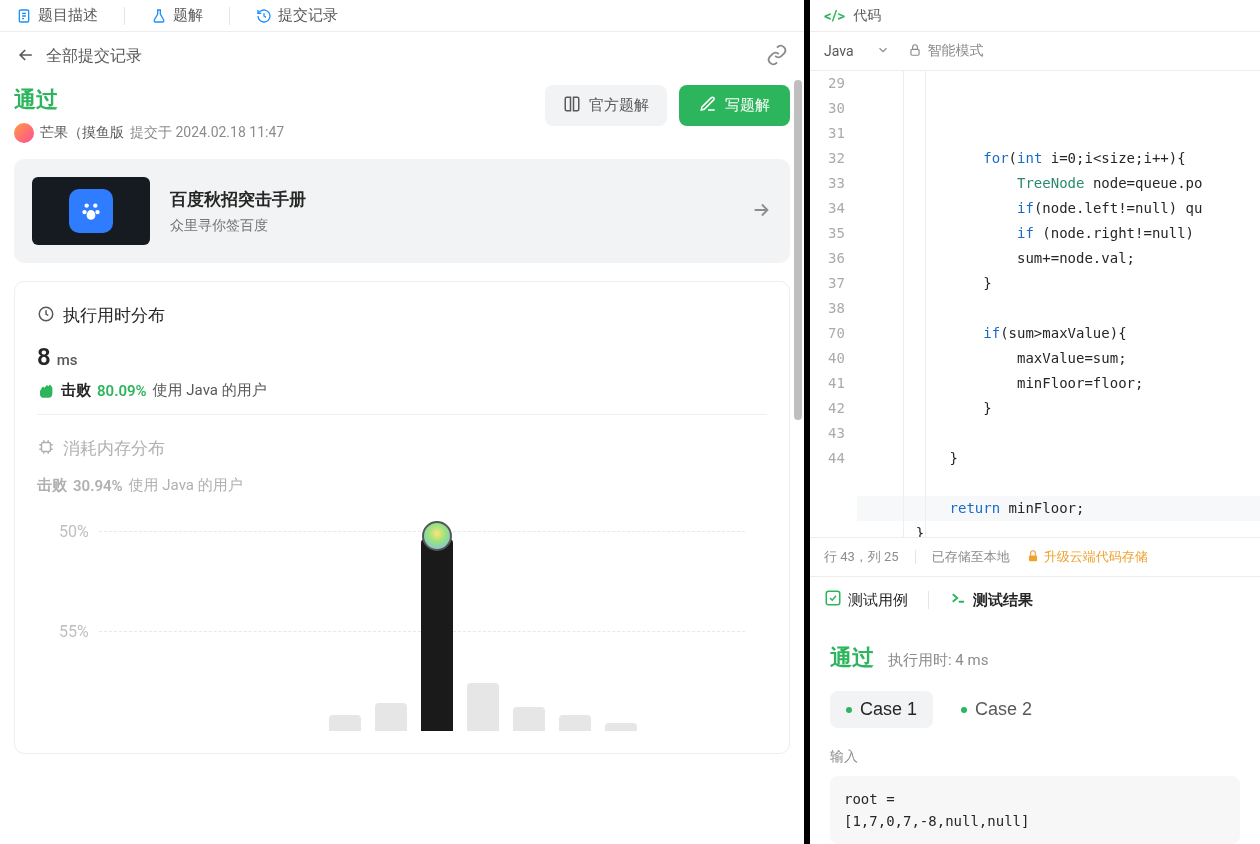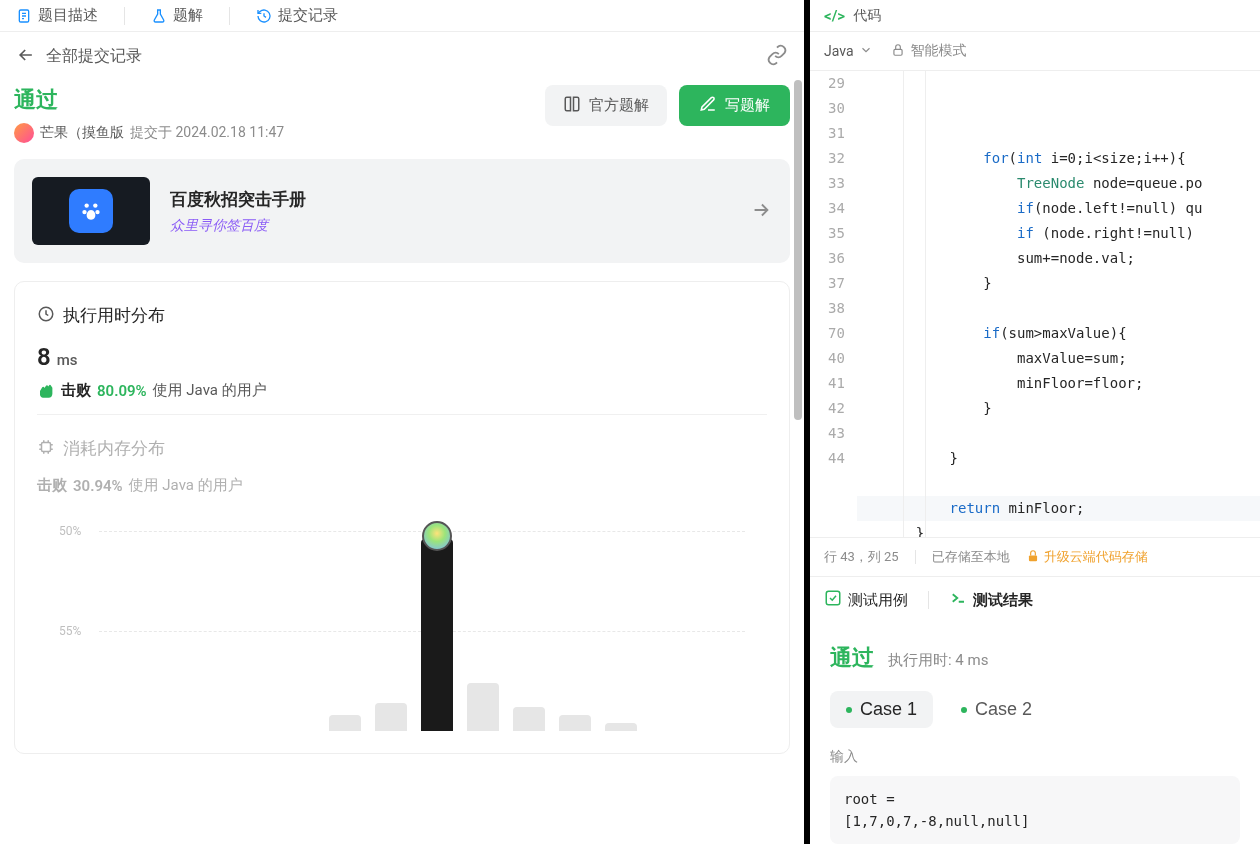--- a/index.html
+++ b/index.html
@@ -30,21 +30,21 @@
 .user-name { color: #595959; }
 .status-buttons { display: flex; gap: 12px; align-items: center; }
 .btn-gray { background: #f2f3f4; color: #595959; border: none; border-radius: 8px; padding: 10px 18px; display: flex; align-items: center; gap: 8px; font-size: 15px; cursor: pointer; }
 .btn-green { background: #2db55d; color: #fff; border: none; border-radius: 8px; padding: 10px 20px; display: flex; align-items: center; gap: 8px; font-size: 15px; cursor: pointer; }
 
 .promo-card { background: #f2f3f4; border-radius: 10px; padding: 18px; display: flex; align-items: center; gap: 20px; margin: 0 2px 18px 2px; cursor: pointer; }
 .promo-thumb { width: 118px; height: 68px; border-radius: 6px; background: #161b22; display: flex; align-items: center; justify-content: center; }
 .promo-logo { width: 44px; height: 44px; border-radius: 10px; background: #2f7cff; display: flex; align-items: center; justify-content: center; }
 .promo-body { flex: 1; }
 .promo-title { font-size: 17px; font-weight: 600; color: #262626; margin-bottom: 6px; }
-.promo-sub { color: #8b5cf6; font-size: 14px; font-style: italic; }
+.promo-sub { color: #737373; font-size: 14px; }
 .promo-arrow { color: #8c8c8c; }
 
 .stat-card { border: 1px solid #eee; border-radius: 10px; margin: 0 2px; padding-bottom: 8px; }
 .stat-section { padding: 22px 22px 14px 22px; }
 .stat-head { display: flex; align-items: center; gap: 8px; color: #262626; font-size: 17px; font-weight: 500; margin-bottom: 16px; }
 .stat-head.dim { color: #b0b0b0; }
 .stat-value { display: flex; align-items: baseline; gap: 6px; font-size: 24px; font-weight: 600; margin-bottom: 10px; }
 .stat-value .unit { font-size: 15px; font-weight: 500; color: #595959; }
 .stat-value.dim { color: #b0b0b0; }
 .stat-value.dim .unit { color: #b0b0b0; }
@@ -53,34 +53,34 @@
 .beat-row .pct { color: #2db55d; font-weight: 600; }
 .beat-row .suffix { color: #595959; }
 .beat-row.dim .label, .beat-row.dim .pct, .beat-row.dim .suffix { color: #b0b0b0; }
 .clap { color: #2db55d; width: 18px; height: 18px; }
 .hr { height: 1px; background: #f0f0f0; margin: 0 22px; }
 
 
 .chart-wrap { padding: 0 22px 0 22px; }
 .chart { position: relative; height: 220px; margin-top: 16px; }
 .gridline { position: absolute; left: 40px; right: 0; border-top: 1px dashed #e8e8e8; }
-.glabel { position: absolute; left: 0; font-size: 12px; color: #bfbfbf; transform: translateY(-50%); }
+.glabel { position: absolute; left: 0; font-size: 16px; color: #bfbfbf; transform: translateY(-50%); }
 .bars { position: absolute; left: 40px; right: 0; bottom: 0; top: 0; display: flex; align-items: flex-end; gap: 14px; padding-left: 230px; }
 .bar { width: 32px; background: #e6e6e6; border-radius: 4px 4px 0 0; position: relative; }
 .bar.hl { background: #1a1a1a; }
 .marker { position: absolute; top: -18px; left: 50%; transform: translateX(-50%); width: 30px; height: 30px; border-radius: 50%; border: 2px solid #555; background: radial-gradient(circle at 50% 40%, #ffe27a 0%, #9be47a 40%, #7ab8ff 100%); }
 
 
 .vscroll { position: absolute; right: 2px; top: 80px; width: 8px; height: 340px; background: #bfbfbf; border-radius: 4px; }
 
 
 .code-header { display: flex; align-items: center; gap: 8px; padding: 2px 14px; height: 32px; border-bottom: 1px solid #eee; color: #595959; }
 .code-tag-icon { color: #2db55d; font-weight: 600; font-size: 15px; }
 .lang-row { display: flex; align-items: center; gap: 18px; padding: 10px 14px; border-bottom: 1px solid #eee; }
-.lang-sel { display: flex; align-items: center; gap: 5px; color: #595959; cursor: pointer; }
+.lang-sel { display: flex; align-items: center; gap: 22px; color: #595959; cursor: pointer; }
 .mode { display: flex; align-items: center; gap: 6px; color: #8c8c8c; }
 .editor { flex: 1; overflow: hidden; display: flex; font-family: "SF Mono", Consolas, monospace; font-size: 14px; line-height: 25px; }
 .gutter { background: #fff; color: #aaa; text-align: right; padding: 0 12px 0 18px; user-select: none; }
 .codelines { flex: 1; white-space: pre; overflow: hidden; position: relative; }
 .codelines .kw { color: #1a6bc7; }
 .codelines .cls { color: #2b8a6e; }
 .codelines .hl-line { background: #f6f8fa; display: inline-block; width: 100%; }
 .ruler { position: absolute; left: 46px; top: 0; bottom: 0; width: 1px; background: #eee; }
 .ruler2 { position: absolute; left: 68px; top: 0; bottom: 0; width: 1px; background: #eee; }
 

